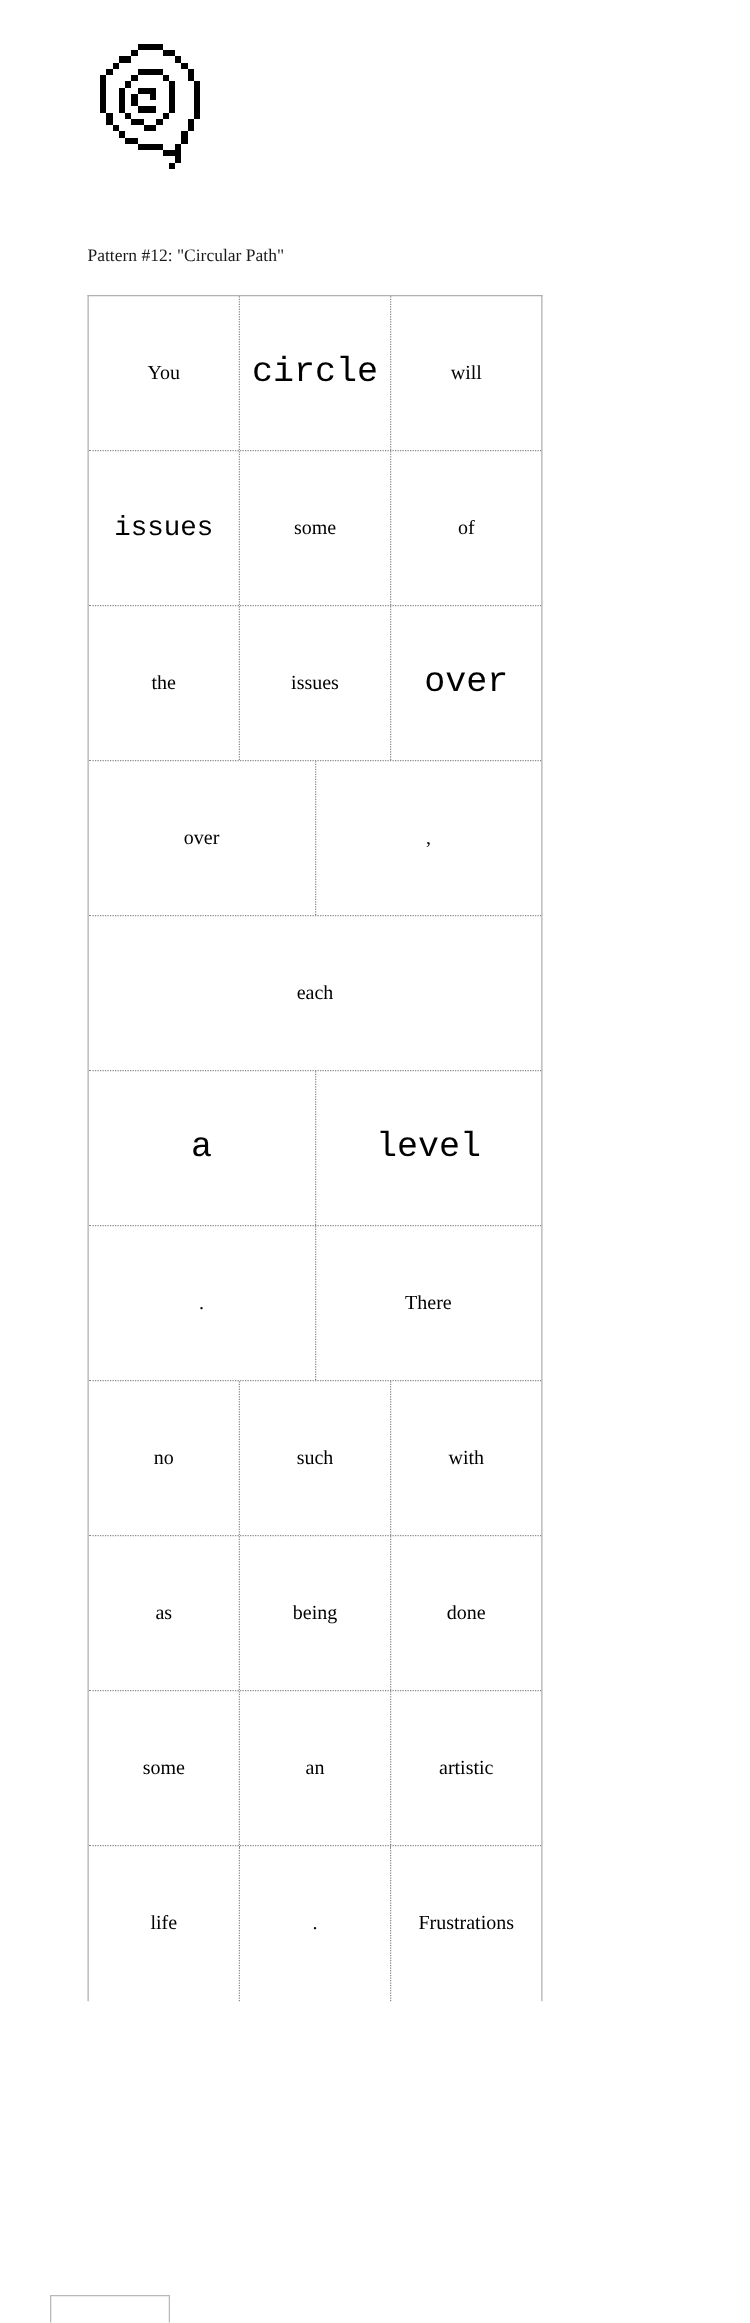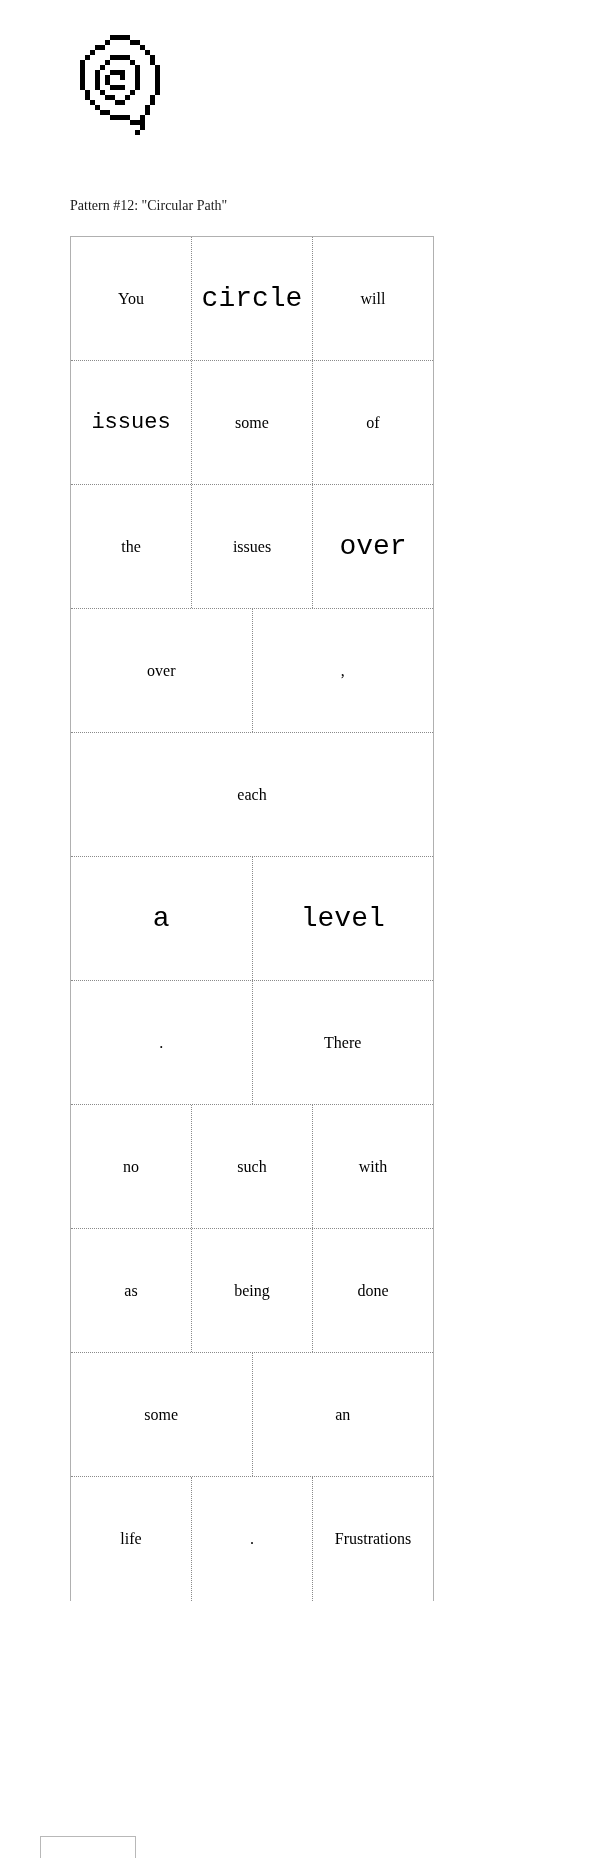--- a/index.html
+++ b/index.html
@@ -226,20 +226,21 @@
         <div class="cell fs-sm">with</div>
       </div>
       <div class="row">
         <div class="cell fs-sm">as</div>
         <div class="cell fs-sm">being</div>
         <div class="cell fs-sm">done</div>
       </div>
       <div class="row">
         <div class="cell fs-sm">some</div>
         <div class="cell fs-sm">an</div>
+        <div class="cell fs-sm">artistic</div>
       </div>
       <div class="row">
         <div class="cell fs-sm">life</div>
         <div class="cell fs-sm">.</div>
         <div class="cell fs-sm">Frustrations</div>
       </div>
     </div>
 
   <div class="bottom-box"></div>
 

